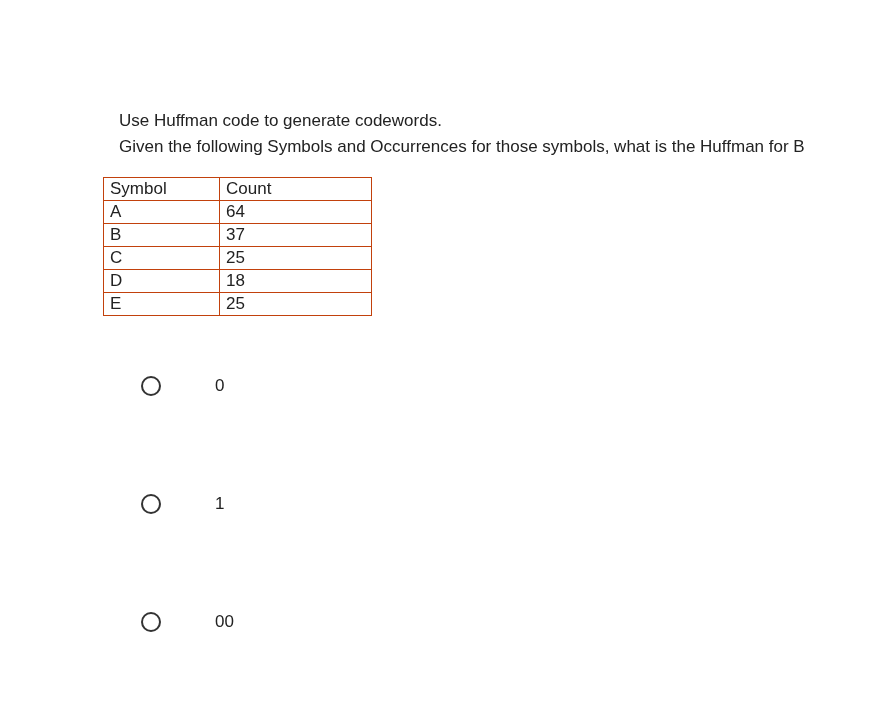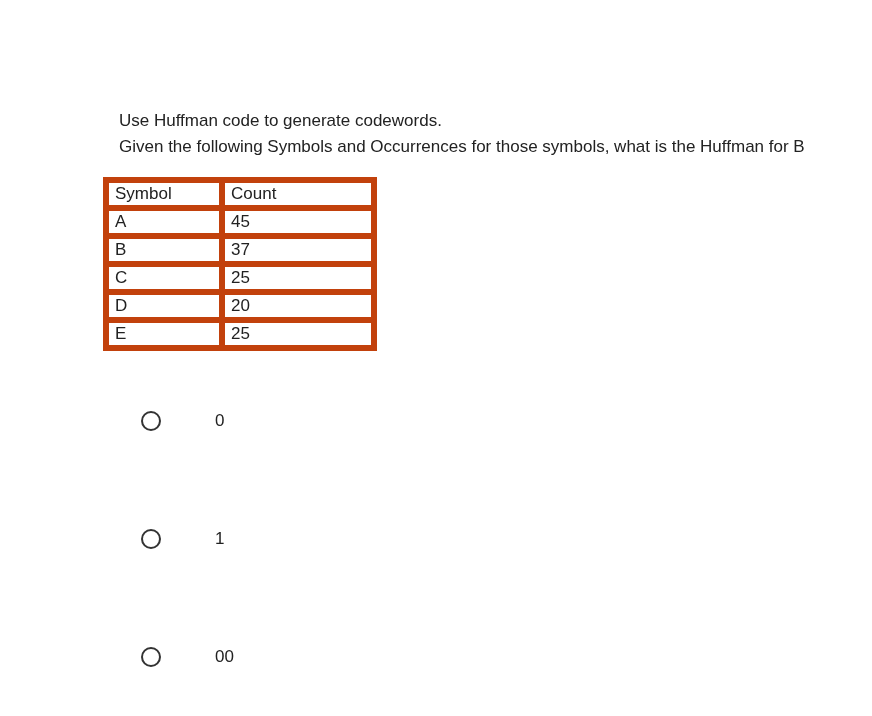--- a/index.html
+++ b/index.html
@@ -17,21 +17,21 @@
     }
     .question-text {
       line-height: 1.5;
       margin-bottom: 18px;
     }
     table {
       border-collapse: collapse;
       margin-bottom: 28px;
     }
     th, td {
-      border: 6px solid #c2410c;
+      border: 1px solid #c2410c;
       padding: 1px 6px;
       text-align: left;
       font-weight: normal;
       vertical-align: top;
       height: 22px;
     }
     .col-symbol {
       width: 116px;
     }
     .col-count {
@@ -70,33 +70,33 @@
 </div>
 
 <table>
   <tbody>
       <tr>
     <td class="col-symbol">Symbol</td>
     <td class="col-count">Count</td>
   </tr>
   <tr>
     <td class="col-symbol">A</td>
-    <td class="col-count">45</td>
+    <td class="col-count">64</td>
   </tr>
   <tr>
     <td class="col-symbol">B</td>
     <td class="col-count">37</td>
   </tr>
   <tr>
     <td class="col-symbol">C</td>
     <td class="col-count">25</td>
   </tr>
   <tr>
     <td class="col-symbol">D</td>
-    <td class="col-count">20</td>
+    <td class="col-count">18</td>
   </tr>
   <tr>
     <td class="col-symbol">E</td>
     <td class="col-count">25</td>
   </tr>
 </tbody>
   </table>
 
 <div class="options">
   <div class="option">

